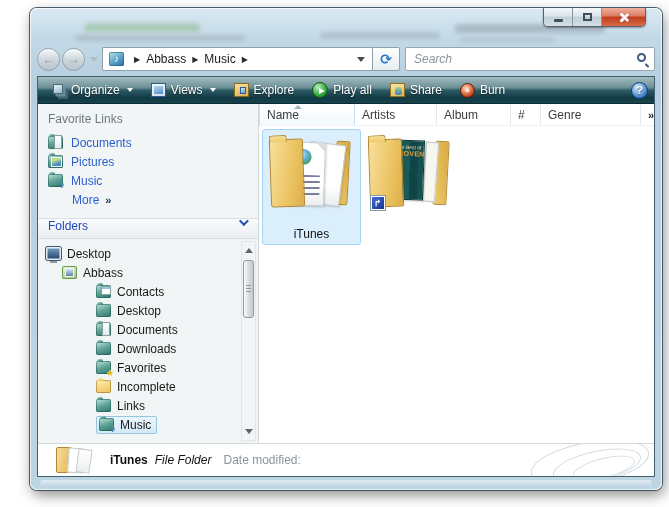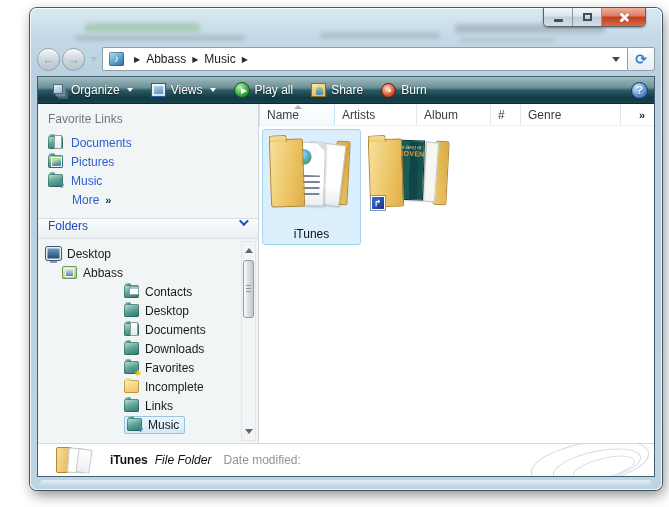--- a/index.html
+++ b/index.html
@@ -126,21 +126,21 @@
     background:linear-gradient(180deg,#fbfcfd,#e9eef1); border-top:1px solid #d9dfe3;
     border-bottom:1px solid #d9dfe3; color:#1f4bb8; }
   .chev-down { width:7px; height:7px; border-right:2px solid #1f4bb8; border-bottom:2px solid #1f4bb8;
     transform:rotate(45deg) translateY(-2px); }
   .tree { flex:1; position:relative; padding-top:5px; overflow:hidden; }
   .treerow { height:19px; display:flex; align-items:center; gap:6px; }
   .treerow .cap { display:flex; align-items:center; gap:6px; height:18px; padding:0 5px 0 2px;
     border-radius:2px; border:1px solid transparent; }
   .treerow.selected .cap { background:linear-gradient(180deg,#eaf6fd,#d2e9f7);
     border-color:#96c5e0; }
-  .ind0 { padding-left:8px; } .ind1 { padding-left:24px; } .ind2 { padding-left:58px;margin-left:28px; }
+  .ind0 { padding-left:8px; } .ind1 { padding-left:24px; } .ind2 { padding-left:58px; }
 
   
   .tf { position:relative; width:15px; height:13px; border-radius:2px; flex:none;
     background:linear-gradient(160deg,#c4e4dc 0%,#5da296 50%,#2e7468 100%);
     box-shadow:inset 0 0 0 1px rgba(15,75,70,.45); }
   .tf::before { content:""; position:absolute; left:1px; top:-2px; width:6px; height:3px;
     border-radius:2px 2px 0 0; background:inherit; }
   .tf.v-page::after { content:""; position:absolute; right:1px; top:-1px; width:6px; height:12px;
     background:linear-gradient(#fff,#e4ebee); border:1px solid #87a29d; }
   .tf.v-pic::after { content:""; position:absolute; left:3px; top:2px; width:9px; height:8px;
@@ -298,36 +298,44 @@
       <span class="crumb-sep">▶</span>
       <span class="crumb">Abbass</span>
       <span class="crumb-sep">▶</span>
       <span class="crumb">Music</span>
       <span class="crumb-sep">▶</span>
       <span class="addr-drop"></span>
     </div>
     <div class="refreshbtn">
         <span>⟳</span>
       </div>
+    <div class="searchbox">
+      <span class="search-text">Search</span>
+      <span class="magnifier"></span>
+    </div>
   </div>
 
   <div class="client">
 
     <div class="toolbar">
       <div class="tbitem">
         <span class="ti ti-organize"></span>
         <span>Organize</span>
         <span class="tbcaret"></span>
       </div>
       <div class="tbitem">
         <span class="ti ti-views"></span>
         <span>Views</span>
         <span class="tbcaret"></span>
       </div>
       <div class="tbitem">
+        <span class="ti ti-explore"></span>
+        <span>Explore</span>
+      </div>
+      <div class="tbitem">
         <span class="ti ti-play"></span>
         <span>Play all</span>
       </div>
       <div class="tbitem">
         <span class="ti ti-share"></span>
         <span>Share</span>
       </div>
       <div class="tbitem">
         <span class="ti ti-burn"></span>
         <span>Burn</span>
@@ -408,21 +416,21 @@
           <div class="tscroll">
             <span class="tarrow up"></span>
             <span class="tthumb"></span>
             <span class="tarrow down"></span>
           </div>
         </div>
       </div>
 
       <div class="content">
         <div class="colheaders">
-          <div class="hcell name" style="width:76px">
+          <div class="hcell name" style="width:96px">
             <span>Name</span>
             <span class="sortarrow"></span>
           </div>
           <div class="hcell" style="width:82px">
             <span>Artists</span>
           </div>
           <div class="hcell" style="width:74px">
             <span>Album</span>
           </div>
           <div class="hcell" style="width:30px">

